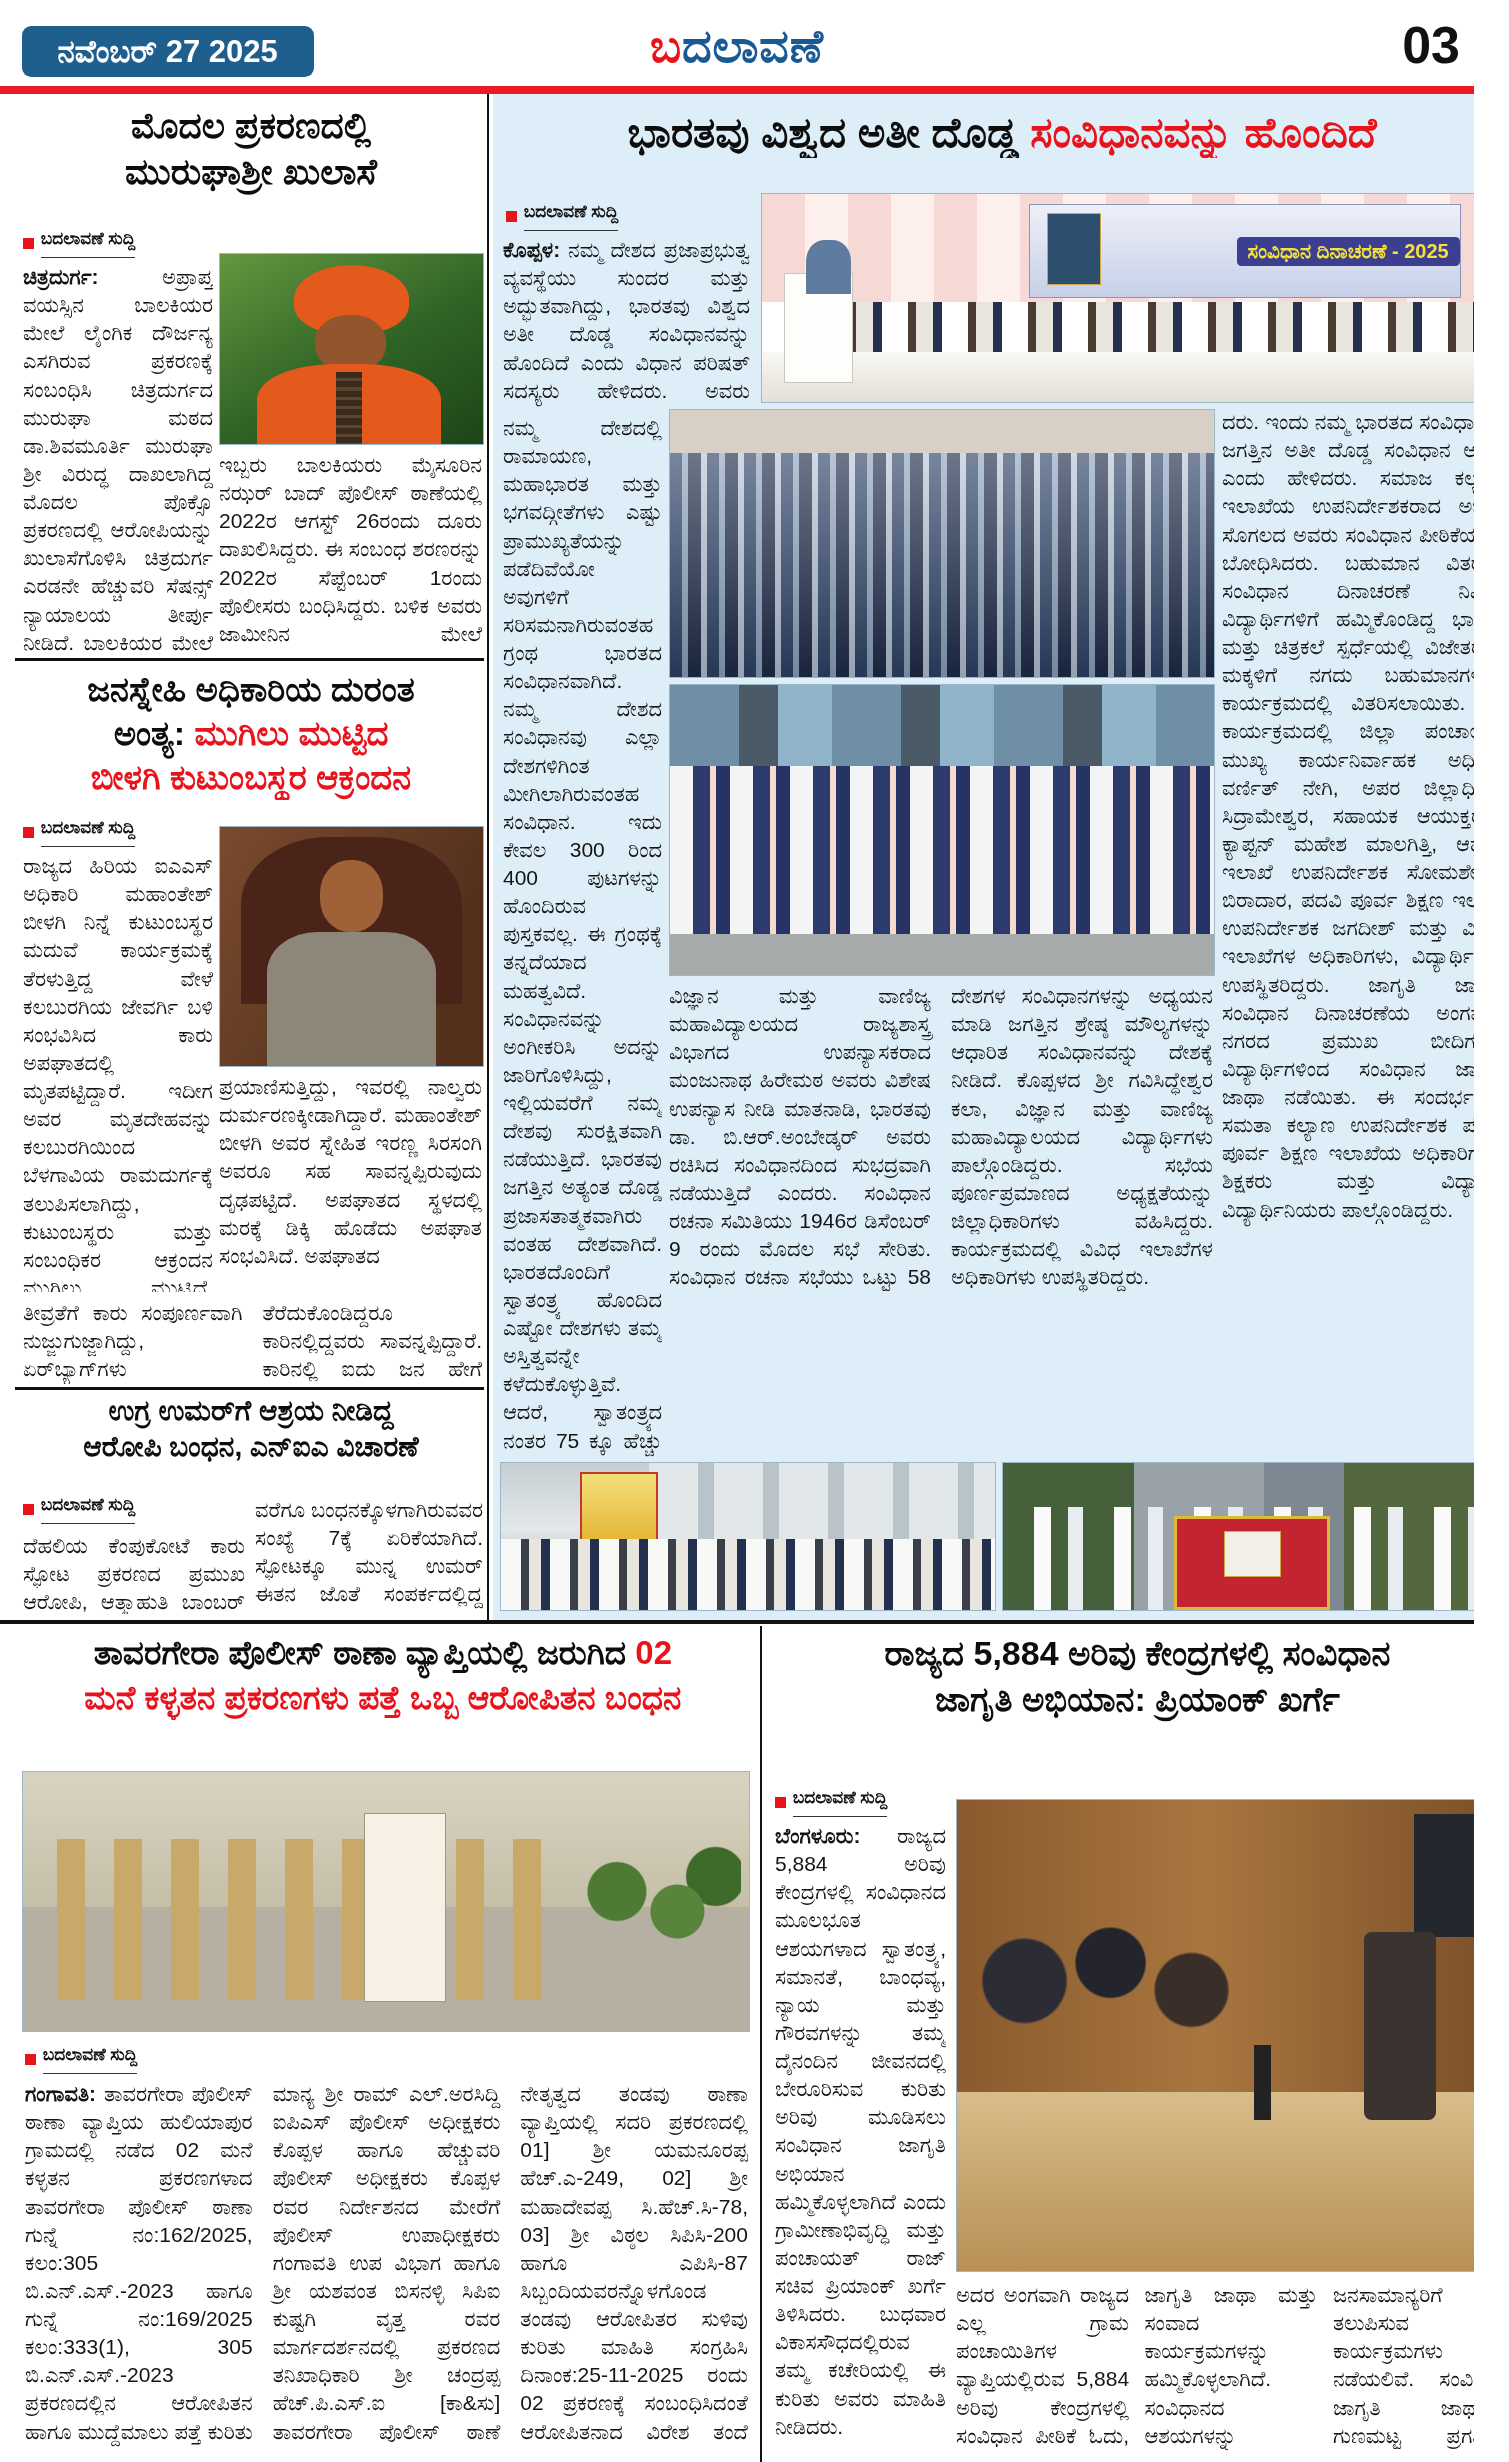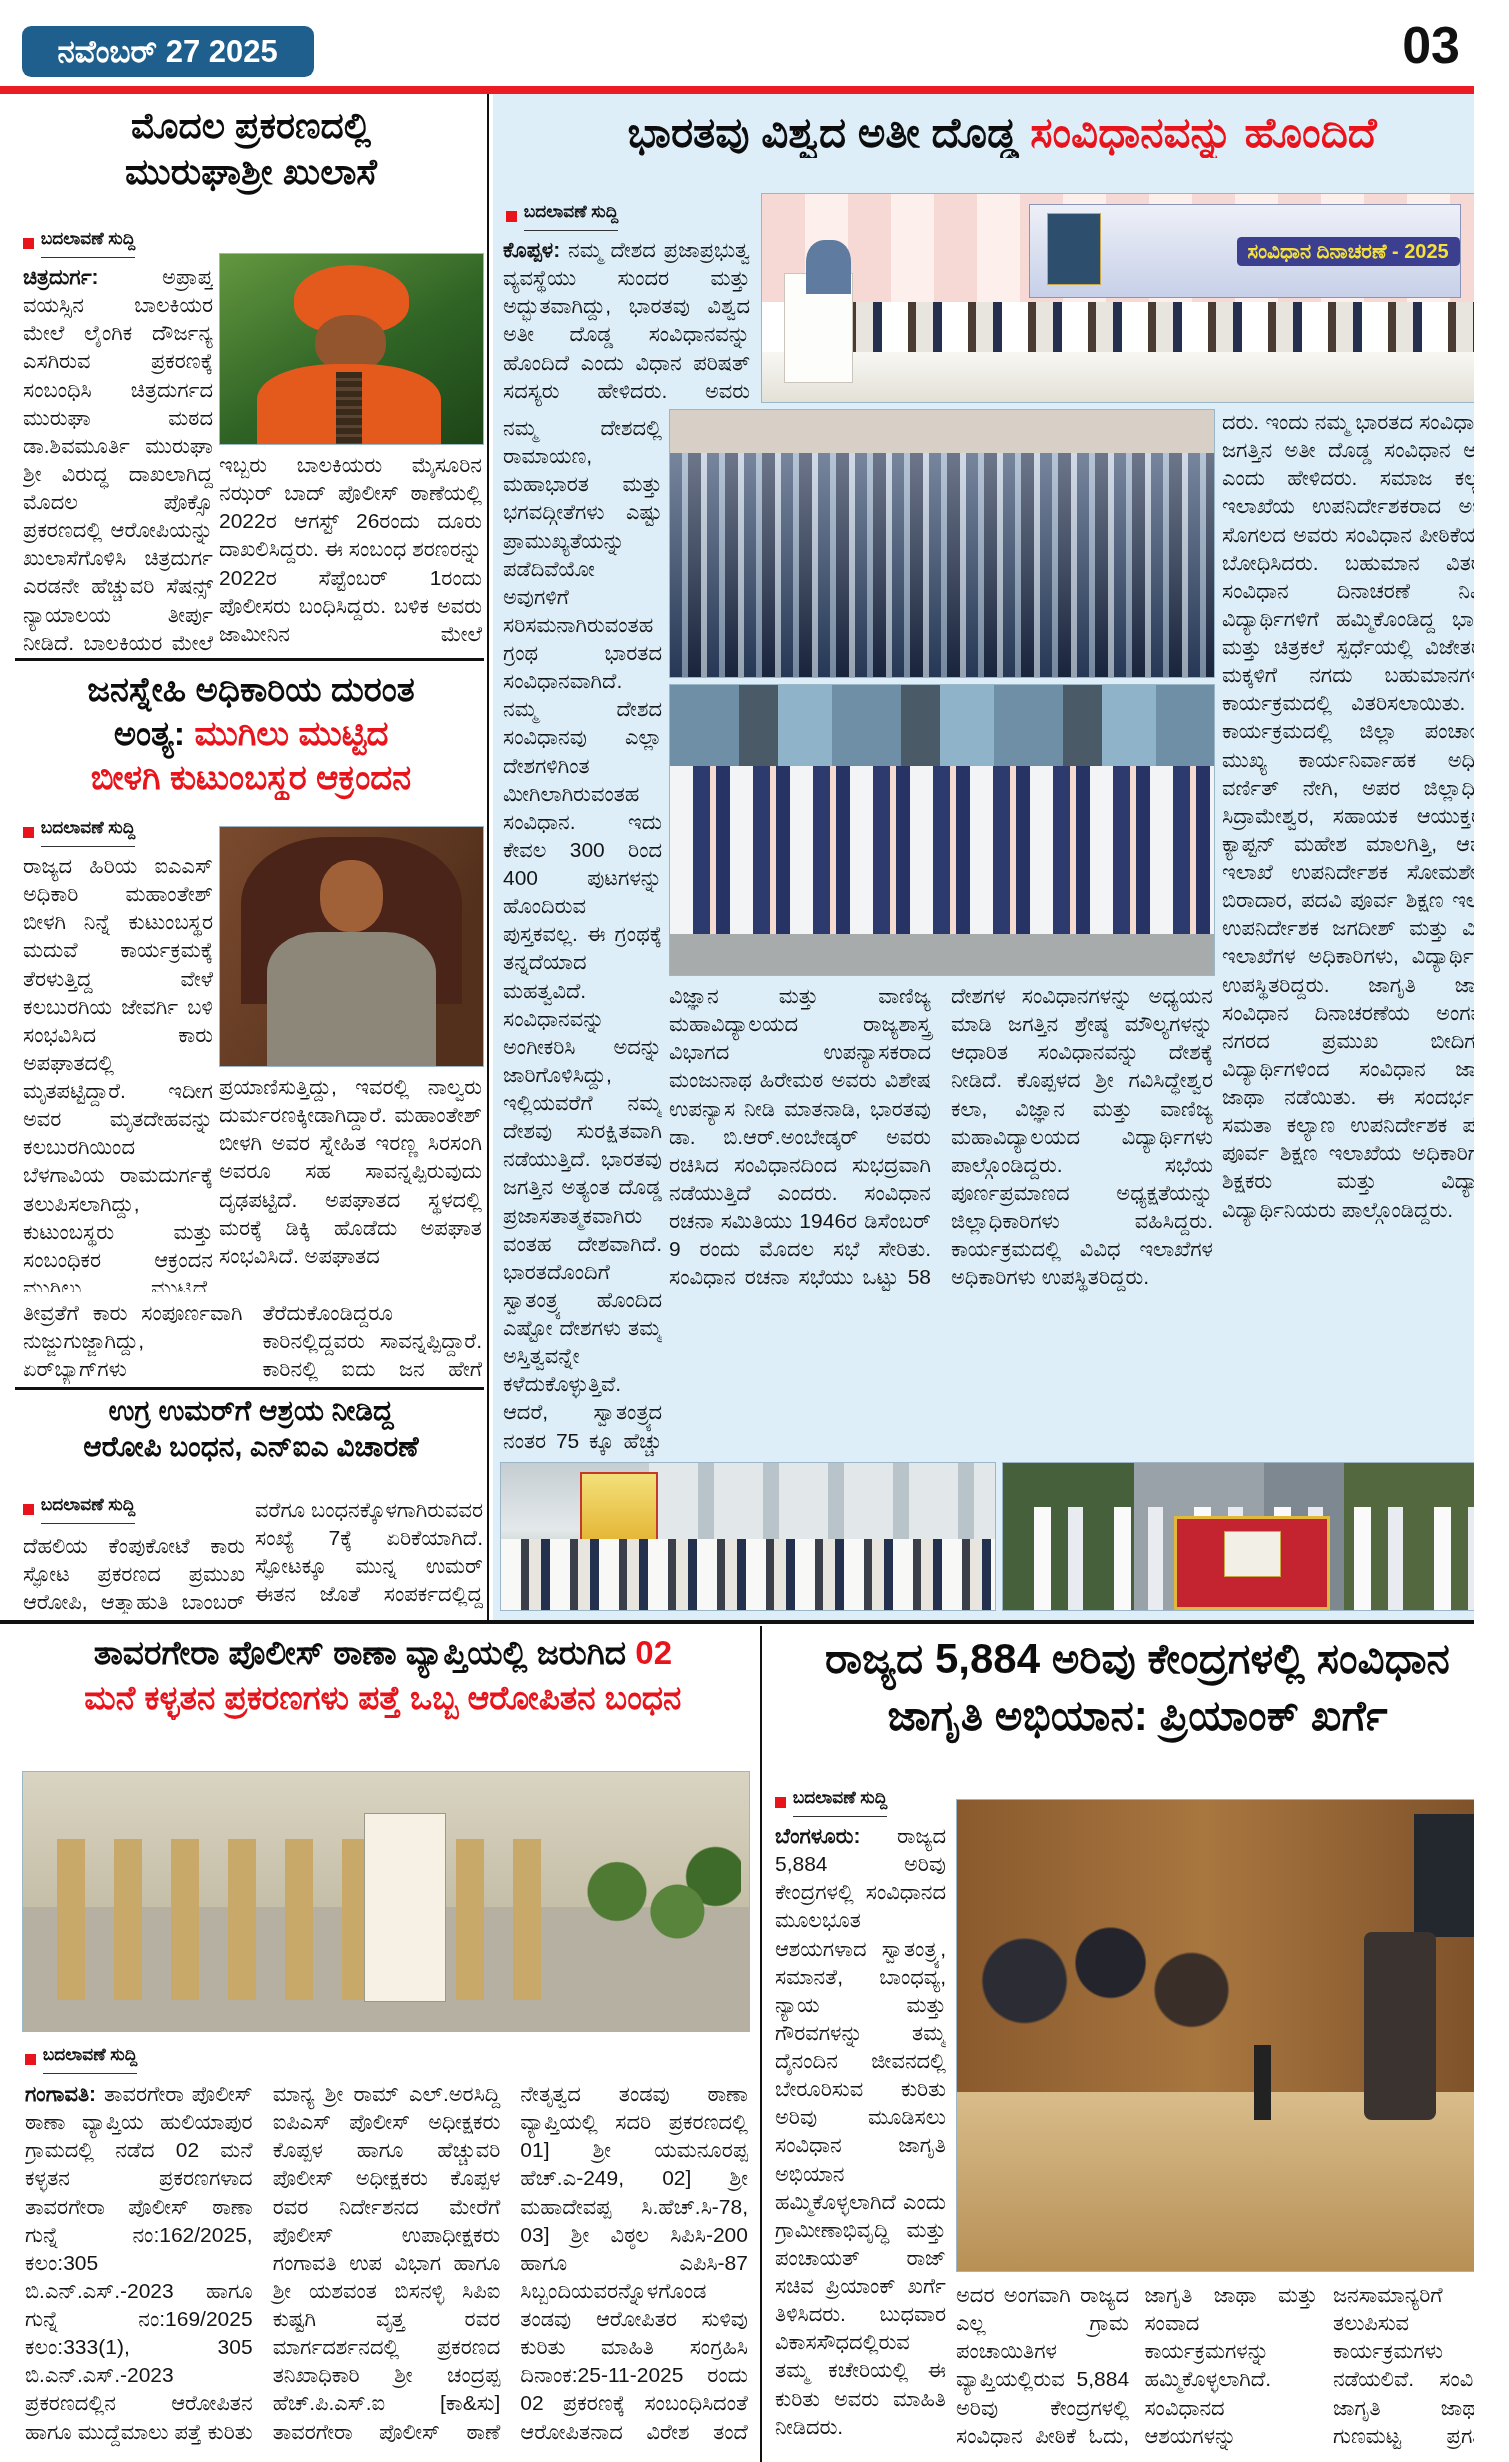--- a/index.html
+++ b/index.html
@@ -104,20 +104,23 @@
   .mt-mic{left:54%;top:52%;width:3%;height:16%;background:#222;}
 </style>
 </head>
 <body>
 
 <div class="page">
 
   <div class="abs datebox">
     <span>ನವೆಂಬರ್ 27 2025</span>
   </div>
+  <div class="abs masthead">
+    <span class="m-first">ಬ</span><span class="m-rest">ದಲಾವಣೆ</span>
+  </div>
   <div class="abs pagenum">03</div>
   <div class="abs rule-red"></div>
 
   <div class="abs vrule" style="left:487px;top:94px;width:2.3px;height:1526px;"></div>
   <div class="abs hrule" style="left:15.4px;top:658px;width:469px;height:3.1px;"></div>
   <div class="abs hrule" style="left:15.4px;top:1387px;width:469px;height:3.1px;"></div>
   <div class="abs hrule" style="left:0;top:1620px;width:1510px;height:3.9px;"></div>
   <div class="abs vrule" style="left:760px;top:1626px;width:2.3px;height:836px;"></div>
 
   <div class="abs hl" style="left:18.5px;top:103px;width:465px;font-size:36px;line-height:1.28;">
@@ -236,21 +239,21 @@
   </div>
   <div class="abs byline" style="left:25px;top:2045px;">
     <span class="bsq"></span>
     <span class="btxt">ಬದಲಾವಣೆ ಸುದ್ದಿ</span>
   </div>
   <div class="abs col cols3" style="left:25px;top:2080px;width:723px;height:382px;">
     <span class="dl">ಗಂಗಾವತಿ:</span>
     <span>ತಾವರಗೇರಾ ಪೊಲೀಸ್ ಠಾಣಾ ವ್ಯಾಪ್ತಿಯ ಹುಲಿಯಾಪುರ ಗ್ರಾಮದಲ್ಲಿ ನಡೆದ 02 ಮನೆ ಕಳ್ಳತನ ಪ್ರಕರಣಗಳಾದ ತಾವರಗೇರಾ ಪೊಲೀಸ್ ಠಾಣಾ ಗುನ್ನೆ ನಂ:162/2025, ಕಲಂ:305 ಬಿ.ಎನ್.ಎಸ್.-2023 ಹಾಗೂ ಗುನ್ನೆ ನಂ:169/2025 ಕಲಂ:333(1), 305 ಬಿ.ಎನ್.ಎಸ್.-2023 ಪ್ರಕರಣದಲ್ಲಿನ ಆರೋಪಿತನ ಹಾಗೂ ಮುದ್ದೆಮಾಲು ಪತ್ತೆ ಕುರಿತು ಮಾನ್ಯ ಶ್ರೀ ರಾಮ್ ಎಲ್.ಅರಸಿದ್ದಿ ಐಪಿಎಸ್ ಪೊಲೀಸ್ ಅಧೀಕ್ಷಕರು ಕೊಪ್ಪಳ ಹಾಗೂ ಹೆಚ್ಚುವರಿ ಪೊಲೀಸ್ ಅಧೀಕ್ಷಕರು ಕೊಪ್ಪಳ ರವರ ನಿರ್ದೇಶನದ ಮೇರೆಗೆ ಪೊಲೀಸ್ ಉಪಾಧೀಕ್ಷಕರು ಗಂಗಾವತಿ ಉಪ ವಿಭಾಗ ಹಾಗೂ ಶ್ರೀ ಯಶವಂತ ಬಿಸನಳ್ಳಿ ಸಿಪಿಐ ಕುಷ್ಟಗಿ ವೃತ್ತ ರವರ ಮಾರ್ಗದರ್ಶನದಲ್ಲಿ ಪ್ರಕರಣದ ತನಿಖಾಧಿಕಾರಿ ಶ್ರೀ ಚಂದ್ರಪ್ಪ ಹೆಚ್.ಪಿ.ಎಸ್.ಐ [ಕಾ&amp;ಸು] ತಾವರಗೇರಾ ಪೊಲೀಸ್ ಠಾಣೆ ನೇತೃತ್ವದ ತಂಡವು ಠಾಣಾ ವ್ಯಾಪ್ತಿಯಲ್ಲಿ ಸದರಿ ಪ್ರಕರಣದಲ್ಲಿ 01] ಶ್ರೀ ಯಮನೂರಪ್ಪ ಹೆಚ್.ಎ-249, 02] ಶ್ರೀ ಮಹಾದೇವಪ್ಪ ಸಿ.ಹೆಚ್.ಸಿ-78, 03] ಶ್ರೀ ವಿಠ್ಠಲ ಸಿಪಿಸಿ-200 ಹಾಗೂ ಎಪಿಸಿ-87 ಸಿಬ್ಬಂದಿಯವರನ್ನೊಳಗೊಂಡ ತಂಡವು ಆರೋಪಿತರ ಸುಳಿವು ಕುರಿತು ಮಾಹಿತಿ ಸಂಗ್ರಹಿಸಿ ದಿನಾಂಕ:25-11-2025 ರಂದು 02 ಪ್ರಕರಣಕ್ಕೆ ಸಂಬಂಧಿಸಿದಂತೆ ಆರೋಪಿತನಾದ ವಿರೇಶ ತಂದೆ ಬಸಪ್ಪ ನಾಲತ್ವಾಡ ವಯ:35, ಜಾತಿ:ಲಿಂಗಾಯತ, ಉ:ಡಾಬಾ ಕೆಲಸ, ಸಾ:ಹುಲಿಯಾಪುರ ಈತನನ್ನು ವಶಕ್ಕೆ ಪಡೆದು ವಿಚಾರಣೆ ನಡೆಸಿದಾಗ ಕಳ್ಳತನ ಮಾಡಿರುವುದಾಗಿ ಒಪ್ಪಿಕೊಂಡಿದ್ದು, ಆರೋಪಿತನಿಂದ ಬಂಗಾರ ಮತ್ತು ಬೆಳ್ಳಿ ಆಭರಣಗಳನ್ನು ಜಪ್ತಿ ಮಾಡಿ ಆರೋಪಿತನನ್ನು ನ್ಯಾಯಾಂಗ ಬಂಧನಕ್ಕೆ ನೀಡಲಾಗಿದೆ. ಪ್ರಕರಣದ ಪತ್ತೆ ಕಾರ್ಯದಲ್ಲಿ ಶ್ರಮಿಸಿದ ತಂಡವನ್ನು ಹಿರಿಯ ಪೊಲೀಸ್ ಅಧಿಕಾರಿಗಳು ಶ್ಲಾಘಿಸಿದ್ದಾರೆ.</span>
   </div>
 
-  <div class="abs hl" style="left:769px;top:1631px;width:737px;font-size:42px;line-height:1.35;">
+  <div class="abs hl" style="left:769px;top:1631px;width:737px;font-size:34px;line-height:1.35;">
     <div class="line">ರಾಜ್ಯದ 5,884 ಅರಿವು ಕೇಂದ್ರಗಳಲ್ಲಿ ಸಂವಿಧಾನ</div>
     <div class="line">ಜಾಗೃತಿ ಅಭಿಯಾನ: ಪ್ರಿಯಾಂಕ್ ಖರ್ಗೆ</div>
   </div>
   <div class="abs byline" style="left:775px;top:1788px;">
     <span class="bsq"></span>
     <span class="btxt">ಬದಲಾವಣೆ ಸುದ್ದಿ</span>
   </div>
   <div class="abs col" style="left:775px;top:1822px;width:171px;height:640px;">
     <span class="dl">ಬೆಂಗಳೂರು:</span>
     <span>ರಾಜ್ಯದ 5,884 ಅರಿವು ಕೇಂದ್ರಗಳಲ್ಲಿ ಸಂವಿಧಾನದ ಮೂಲಭೂತ ಆಶಯಗಳಾದ ಸ್ವಾತಂತ್ರ್ಯ, ಸಮಾನತೆ, ಬಾಂಧವ್ಯ, ನ್ಯಾಯ ಮತ್ತು ಗೌರವಗಳನ್ನು ತಮ್ಮ ದೈನಂದಿನ ಜೀವನದಲ್ಲಿ ಬೇರೂರಿಸುವ ಕುರಿತು ಅರಿವು ಮೂಡಿಸಲು ಸಂವಿಧಾನ ಜಾಗೃತಿ ಅಭಿಯಾನ ಹಮ್ಮಿಕೊಳ್ಳಲಾಗಿದೆ ಎಂದು ಗ್ರಾಮೀಣಾಭಿವೃದ್ಧಿ ಮತ್ತು ಪಂಚಾಯತ್ ರಾಜ್ ಸಚಿವ ಪ್ರಿಯಾಂಕ್ ಖರ್ಗೆ ತಿಳಿಸಿದರು. ಬುಧವಾರ ವಿಕಾಸಸೌಧದಲ್ಲಿರುವ ತಮ್ಮ ಕಚೇರಿಯಲ್ಲಿ ಈ ಕುರಿತು ಅವರು ಮಾಹಿತಿ ನೀಡಿದರು.</span>

